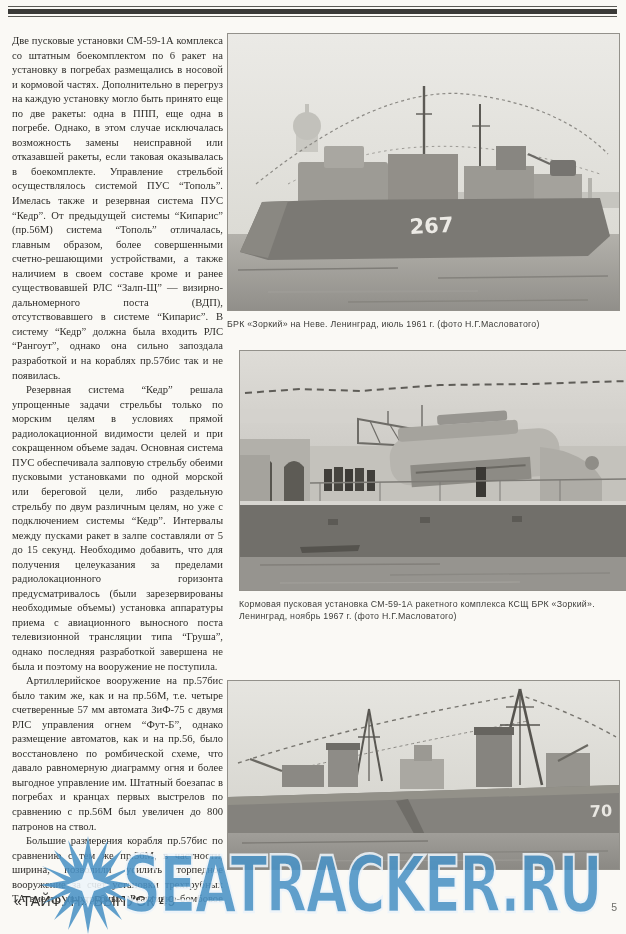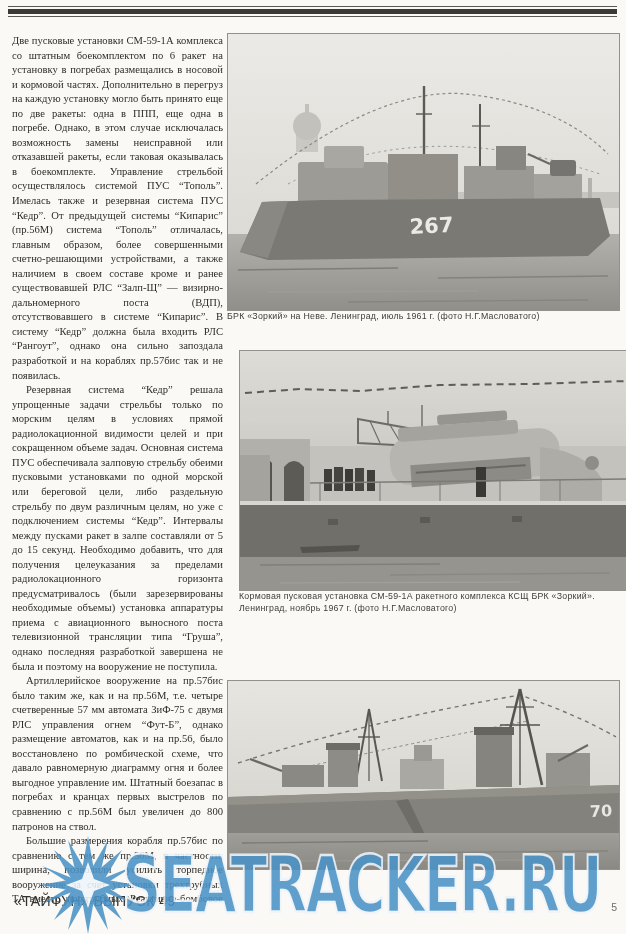--- a/index.html
+++ b/index.html
@@ -20,21 +20,21 @@
   }
   .text-col p{margin:0; text-indent:14px;}
   .text-col p.first{text-indent:0;}
   
   figure{position:absolute; margin:0; left:227px; width:391px;}
   .photo-frame{
     border:1px solid #93918b; background:#dddcd7; display:block;
   }
   figcaption{
     font-family:"Liberation Sans", sans-serif; font-size:8.8px;
-    line-height:11.5px; color:#3d3d3a; letter-spacing:0.25px; margin-top:0;
+    line-height:11.5px; color:#3d3d3a; letter-spacing:0.25px; margin-top:8px;
   }
   .fig1{top:33px;} .fig2{top:350px;padding-left:12px;} .fig3{top:680px;}
   
   .footer-issue{
     position:absolute; left:14px; top:893px;
     font-family:Liberation Sans, sans-serif; font-size:14px;
     letter-spacing:0.4px; color:#32322f;
   }
   .page-number{
     position:absolute; right:9px; top:901px;

